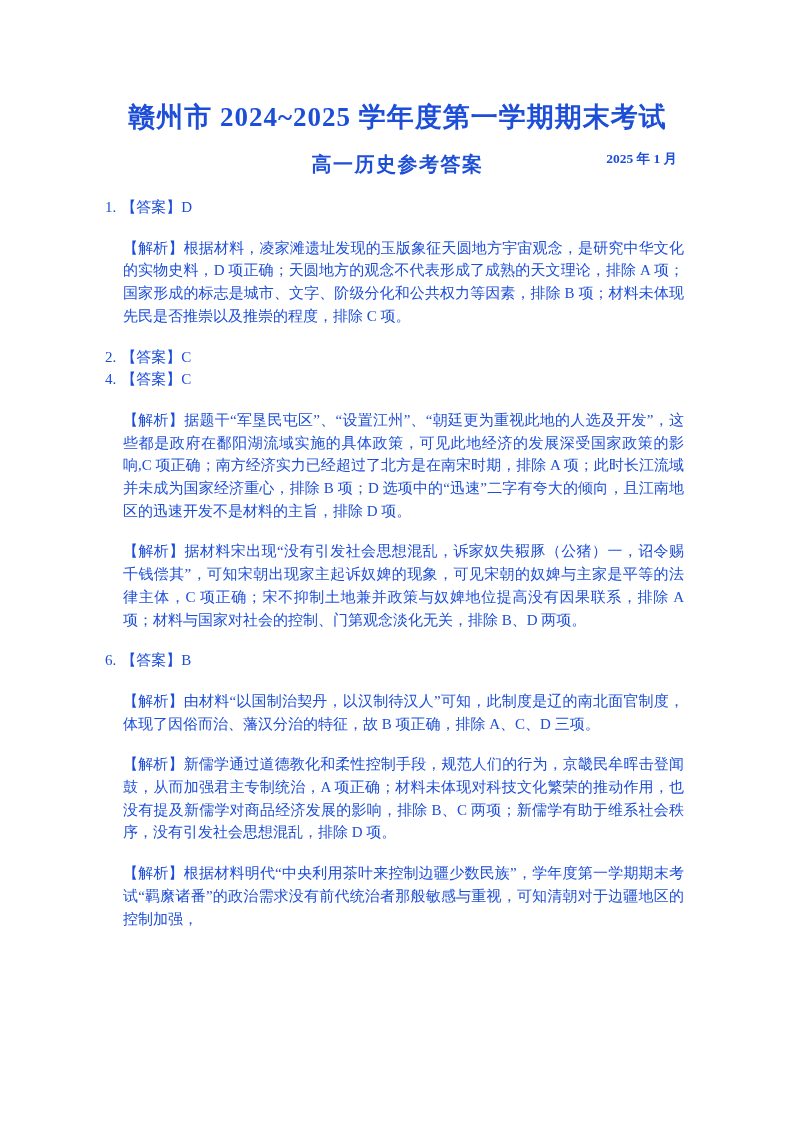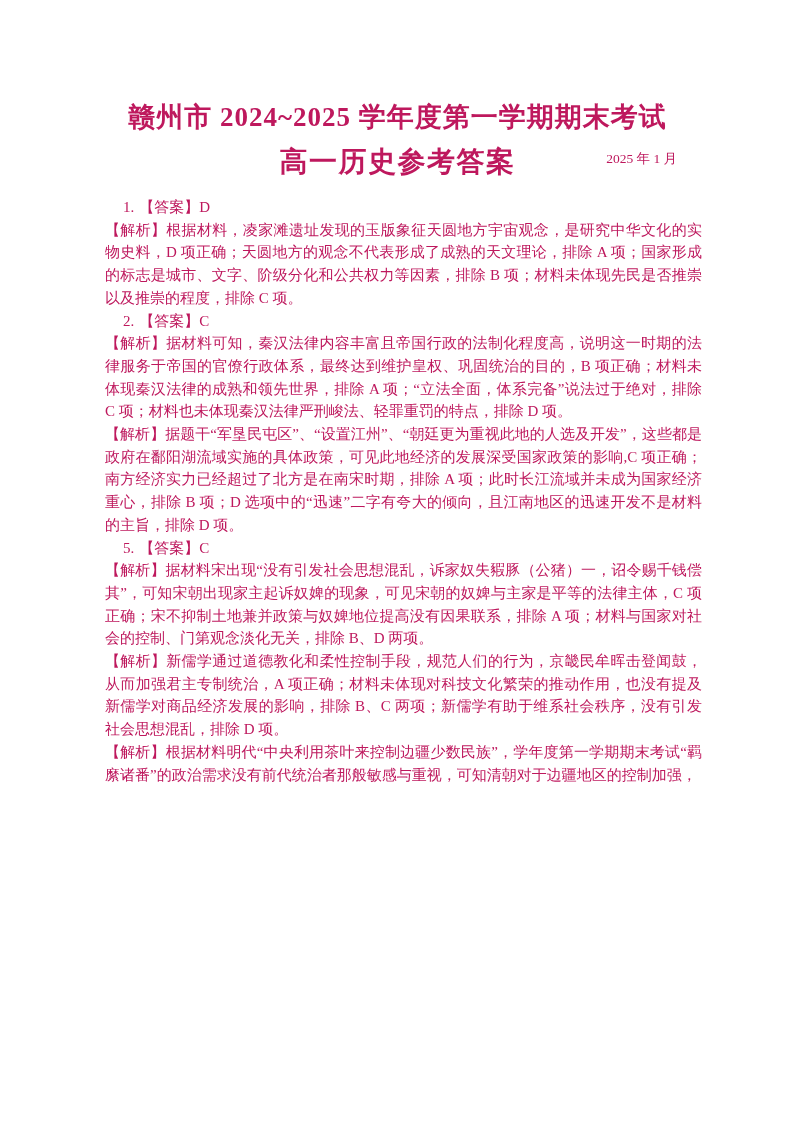--- a/index.html
+++ b/index.html
@@ -6,21 +6,21 @@
     margin: 0;
     padding: 0;
     background: #ffffff;
   }
   .page {
     position: relative;
     width: 795px;
     height: 1123px;
     background: #ffffff;
     font-family: "Liberation Serif", "DejaVu Serif", serif;
-    color: #be185d;
+    color: #1d4ed8;
     overflow: hidden;
   }
   .title {
     position: absolute;
     top: 99px;
     left: 0;
     width: 100%;
     text-align: center;
     font-size: 27px;
     font-weight: bold;
@@ -29,51 +29,51 @@
   }
   .subhead {
     position: absolute;
     top: 139px;
     left: 0;
     width: 100%;
     height: 32px;
   }
   .subtitle {
     position: absolute;
-    top: 4px;
+    top: 12px;
     left: 0;
     width: 100%;
     text-align: center;
-    font-size: 28px;
+    font-size: 20px;
     font-weight: bold;
     letter-spacing: 1.5px;
     white-space: nowrap;
   }
   .date {
     position: absolute;
     top: 11px;
     right: 118px;
     font-size: 13.5px;
-    font-weight: normal;
+    font-weight: bold;
     white-space: nowrap;
   }
   .content {
     position: absolute;
     top: 196px;
     left: 105px;
     width: 597px;
     font-size: 15px;
     line-height: 22.7px;
     text-align: justify;
     text-justify: inter-ideograph;
   }
   .item { margin: 0; padding: 0; }
-  .answer-line { white-space: nowrap; margin-left: 18px; }
+  .answer-line { white-space: nowrap; }
   .qnum { margin-right: 5px; }
-  .analysis { margin: 0; }
+  .analysis { margin: 18px; }
 </style>
 </head>
 <body>
 
 <div class="page">
 
   <div class="title">赣州市 2024~2025 学年度第一学期期末考试</div>
 
   <div class="subhead">
     <div class="subtitle">高一历史参考答案</div>
@@ -85,32 +85,35 @@
     <div class="item">
       <div class="answer-line"><span class="qnum">1.</span><span>【答案】</span><span>D</span></div>
       <div class="analysis"><span>【解析】</span><span>根据材料，凌家滩遗址发现的玉版象征天圆地方宇宙观念，是研究中华文化的实物史料，D 项正确；天圆地方的观念不代表形成了成熟的天文理论，排除 A 项；国家形成的标志是城市、文字、阶级分化和公共权力等因素，排除 B 项；材料未体现先民是否推崇以及推崇的程度，排除 C 项。</span></div>
     </div>
 
     <div class="item">
       <div class="answer-line"><span class="qnum">2.</span><span>【答案】</span><span>C</span></div>
     </div>
 
     <div class="item">
-      <div class="analysis"><span>【解析】</span><span>据材料可知，秦汉法律内容丰富且帝国行政的法制化程度高，说明这一时期的法律服务于帝国的官僚行政体系，最终达到维护皇权、巩固统治的目的，B 项正确；材料未体现秦汉法律的成熟和领先世界，排除 A 项；“立法全面，体系完备”说法过于绝对，排除 C 项；材料也未体现秦汉法律严刑峻法、轻罪重罚的特点，排除 D 项。</span></div>
     </div>
 
     <div class="item">
+      <div class="answer-line"><span class="qnum">4.</span><span>【答案】</span><span>C</span></div>
       <div class="analysis"><span>【解析】</span><span>据题干“军垦民屯区”、“设置江州”、“朝廷更为重视此地的人选及开发”，这些都是政府在鄱阳湖流域实施的具体政策，可见此地经济的发展深受国家政策的影响,C 项正确；南方经济实力已经超过了北方是在南宋时期，排除 A 项；此时长江流域并未成为国家经济重心，排除 B 项；D 选项中的“迅速”二字有夸大的倾向，且江南地区的迅速开发不是材料的主旨，排除 D 项。</span></div>
     </div>
 
     <div class="item">
-      <div class="answer-line"><span class="qnum">5.</span><span>【答案】</span><span>C</span></div>
       <div class="analysis"><span>【解析】</span><span>据材料宋出现“没有引发社会思想混乱，诉家奴失豭豚（公猪）一，诏令赐千钱偿其”，可知宋朝出现家主起诉奴婢的现象，可见宋朝的奴婢与主家是平等的法律主体，C 项正确；宋不抑制土地兼并政策与奴婢地位提高没有因果联系，排除 A 项；材料与国家对社会的控制、门第观念淡化无关，排除 B、D 两项。</span></div>
     </div>
 
+    <div class="item">
+      <div class="answer-line"><span class="qnum">6.</span><span>【答案】</span><span>B</span></div>
+      <div class="analysis"><span>【解析】</span><span>由材料“以国制治契丹，以汉制待汉人”可知，此制度是辽的南北面官制度，体现了因俗而治、藩汉分治的特征，故 B 项正确，排除 A、C、D 三项。</span></div>
+    </div>
 
     <div class="item">
       <div class="analysis"><span>【解析】</span><span>新儒学通过道德教化和柔性控制手段，规范人们的行为，京畿民牟晖击登闻鼓，从而加强君主专制统治，A 项正确；材料未体现对科技文化繁荣的推动作用，也没有提及新儒学对商品经济发展的影响，排除 B、C 两项；新儒学有助于维系社会秩序，没有引发社会思想混乱，排除 D 项。</span></div>
     </div>
 
     <div class="item">
       <div class="analysis"><span>【解析】</span><span>根据材料明代“中央利用茶叶来控制边疆少数民族”，学年度第一学期期末考试“羁縻诸番”的政治需求没有前代统治者那般敏感与重视，可知清朝对于边疆地区的控制加强，</span></div>
     </div>
 
   </div>

